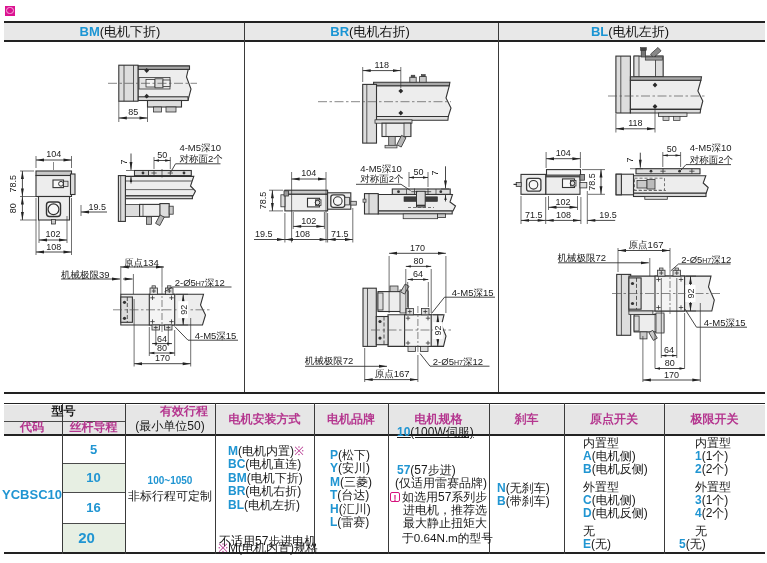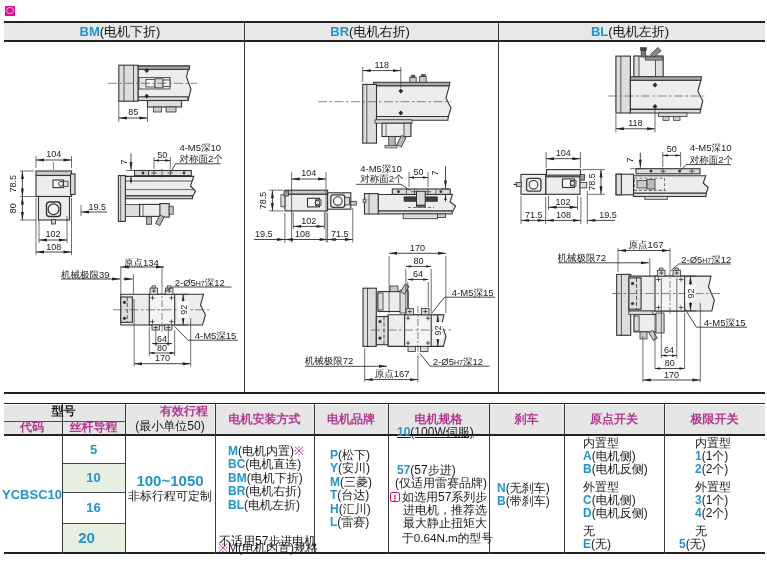--- a/index.html
+++ b/index.html
@@ -544,21 +544,21 @@
   <div class="t c hd" style="left:489px;top:413px;width:75px;">刹车</div>
   <div class="t c hd" style="left:564px;top:413px;width:100px;">原点开关</div>
   <div class="t c hd" style="left:664px;top:413px;width:101px;">极限开关</div>
 
   <div class="t c bl" style="left:2px;top:488px;width:60px;font-size:13px;">YCBSC10</div>
   <div class="t c bl" style="left:62px;top:443px;width:63px;font-size:13px;">5</div>
   <div class="t c bl" style="left:62px;top:471px;width:63px;font-size:13px;">10</div>
   <div class="t c bl" style="left:62px;top:501px;width:63px;font-size:13px;">16</div>
   <div class="t c bl" style="left:62px;top:531px;width:49px;font-size:15px;">20</div>
 
-  <div class="t c bl" style="left:125px;top:474px;width:90px;font-size:15px;">100~1050</div>
+  <div class="t c bl" style="left:125px;top:474px;width:90px;font-size:10px;">100~1050</div>
   <div class="t c" style="left:125px;top:490px;width:90px;">非标行程可定制</div>
 
   <div class="t" style="left:228px;top:445px;"><span class="bl">M</span>(电机内置)<span class="mg">※</span></div>
   <div class="t" style="left:228px;top:458px;text-align:right;"><span class="bl">BC</span>(电机直连)</div>
   <div class="t" style="left:228px;top:472px;"><span class="bl">BM</span>(电机下折)</div>
   <div class="t" style="left:228px;top:485px;"><span class="bl">BR</span>(电机右折)</div>
   <div class="t" style="left:228px;top:499px;"><span class="bl">BL</span>(电机左折)</div>
   <div class="t" style="left:218px;top:521px;margin-top:21px;"><span class="mg">※</span>M(电机内置)规格</div>
   <div class="t" style="left:219px;top:535px;">不适用57步进电机</div>
 

